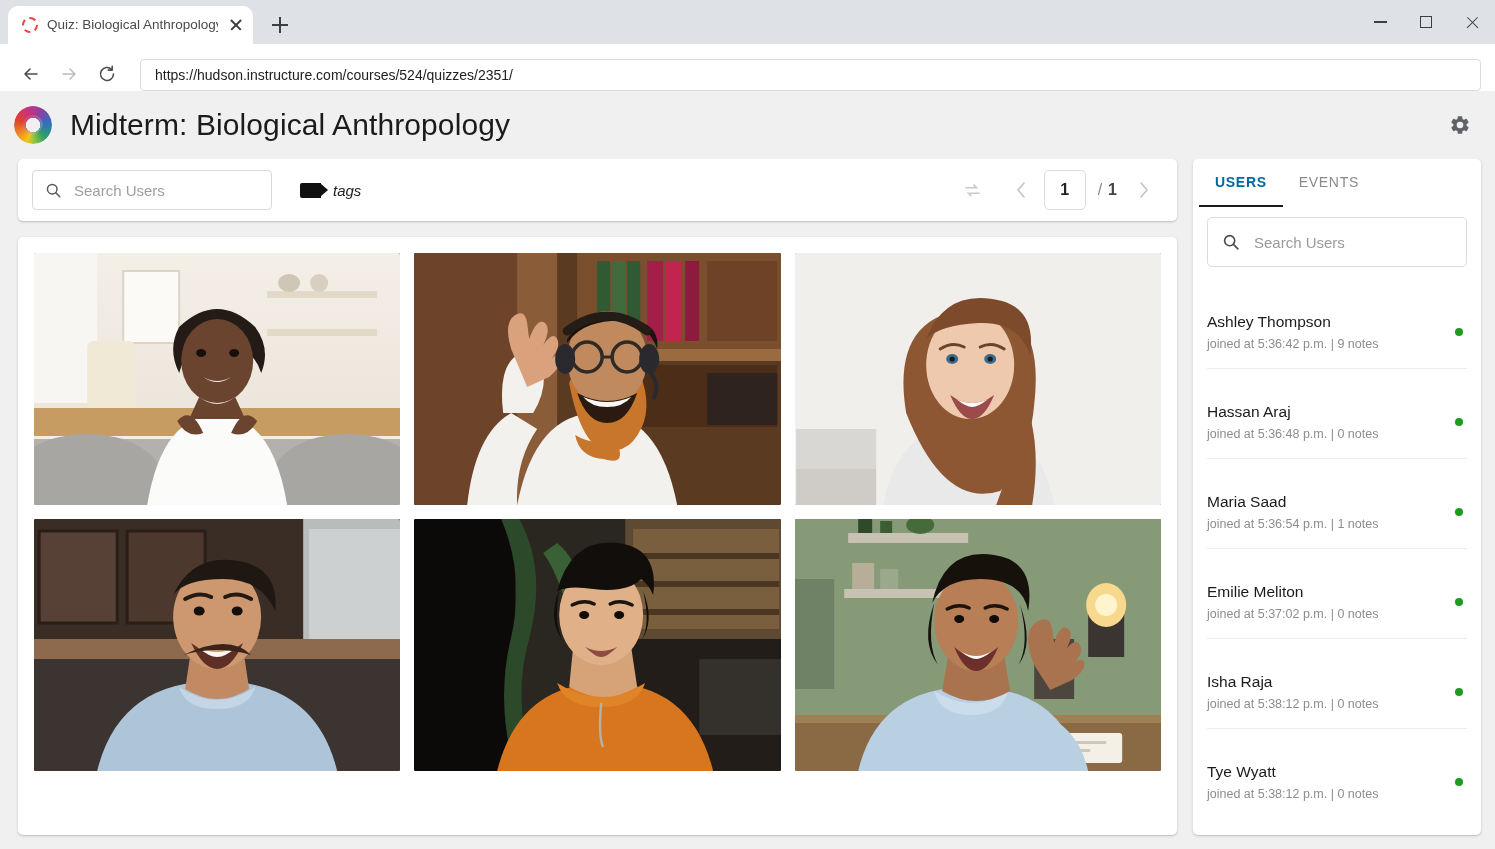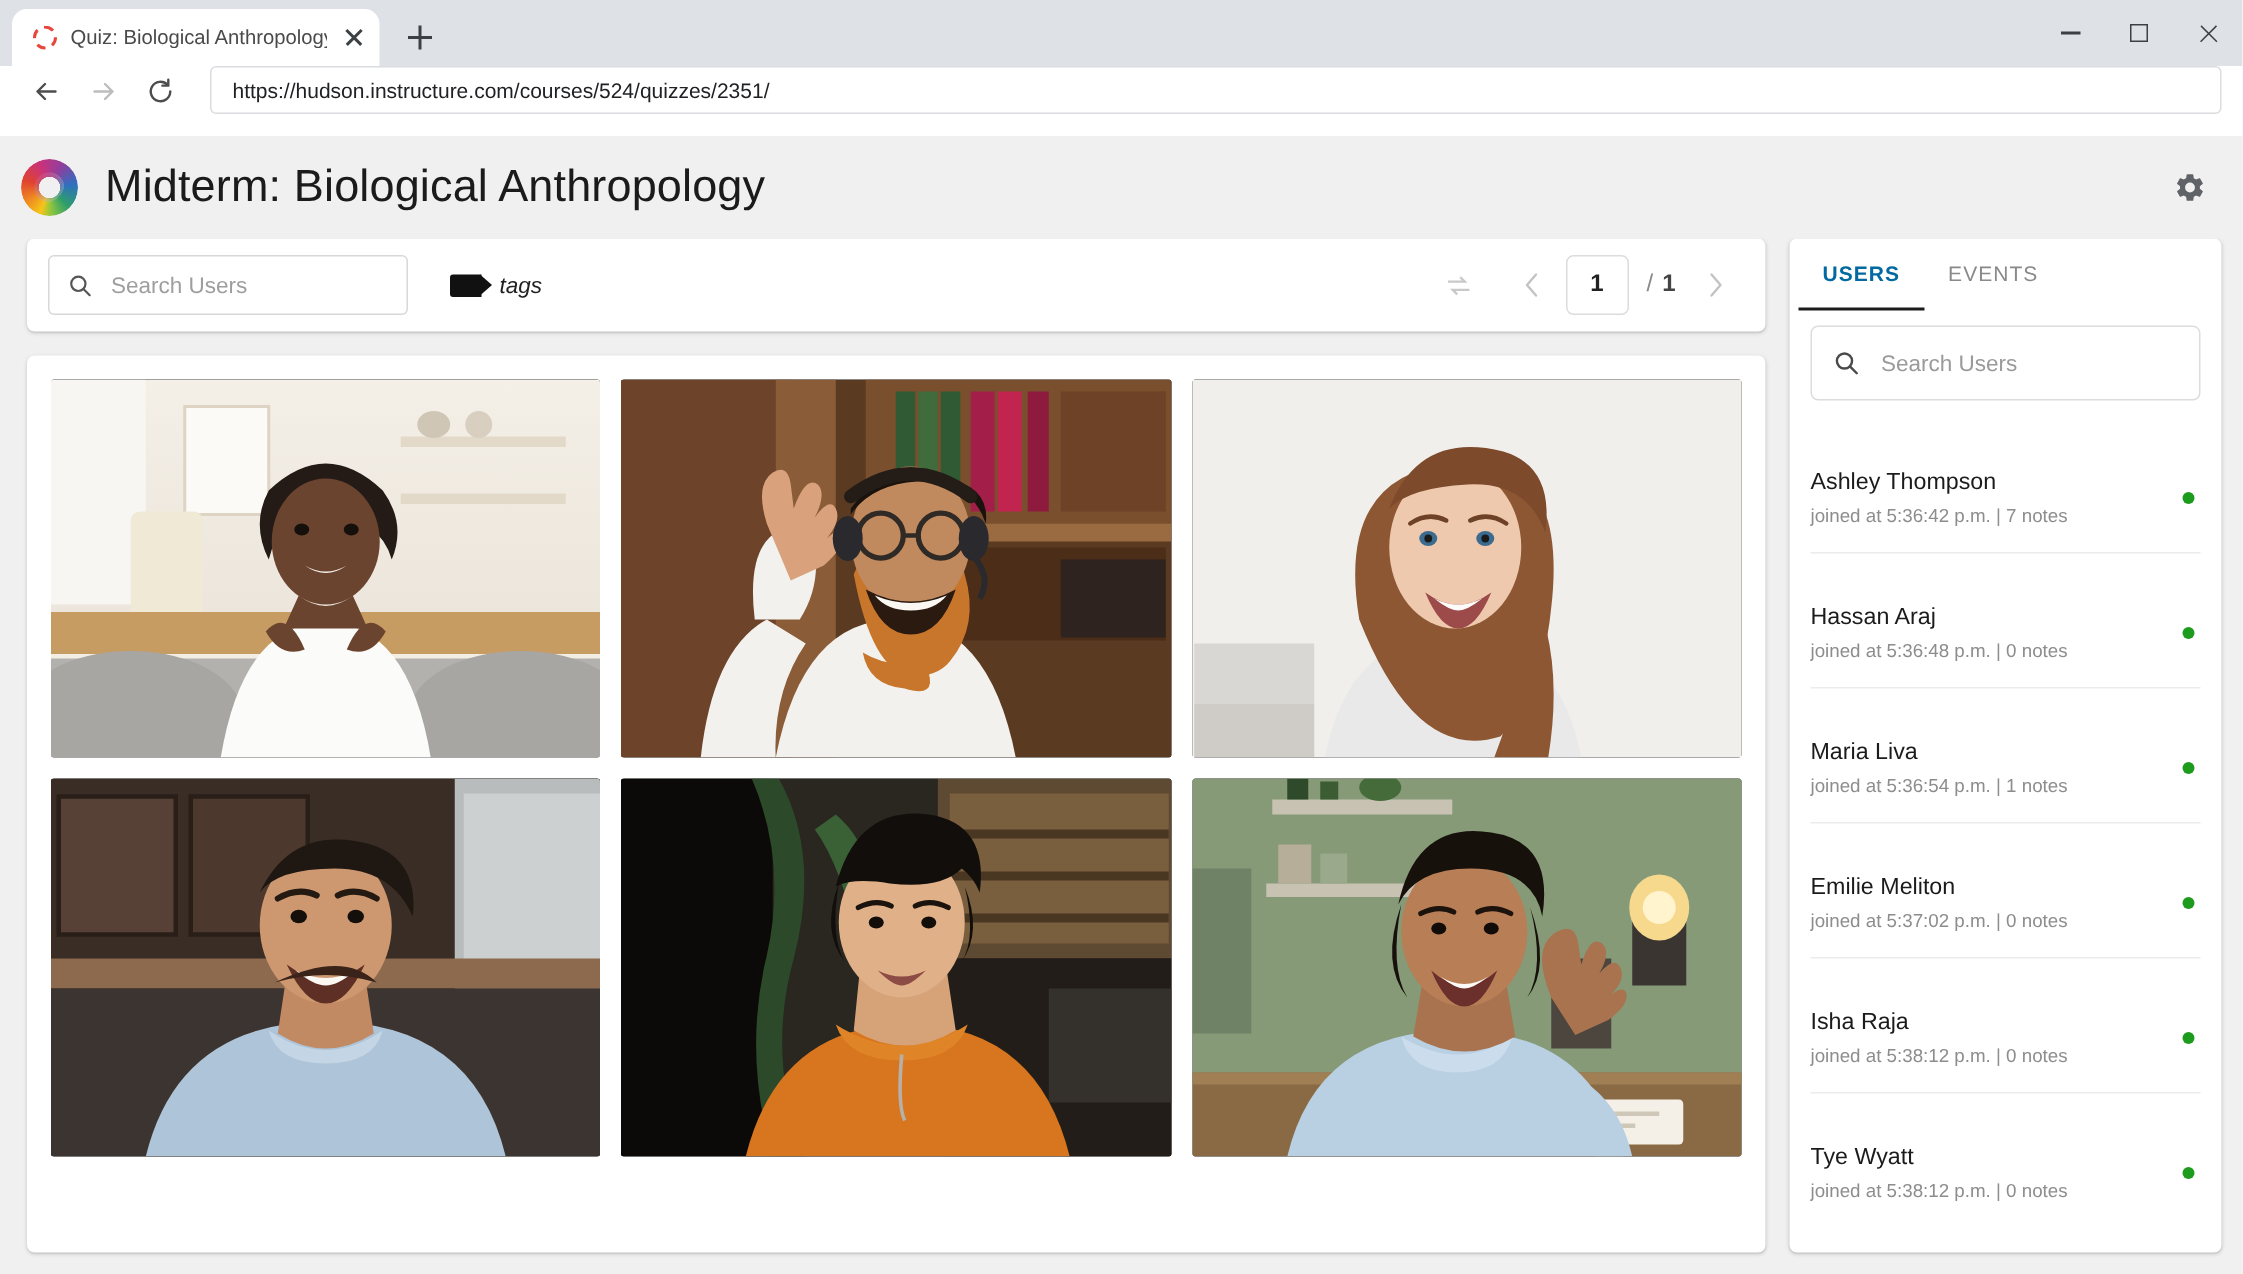--- a/index.html
+++ b/index.html
@@ -106,21 +106,21 @@
     content: ""; position: absolute;
     left: 0; top: 7px; width: 15px; height: 1.4px; background: #3c4043;
   }
   .ic-cls::before { transform: rotate(45deg); }
   .ic-cls::after  { transform: rotate(-45deg); }
 
   .omnibar {
     height: 47px;
     background: #ffffff;
     display: flex;
-    align-items: flex-start;
+    align-items: flex-end;
     padding: 0 14px;
     gap: 4px;
   }
 
   .navbtn {
     width: 34px; height: 34px;
     display: flex; align-items: center; justify-content: center;
     border-radius: 50%;
     cursor: pointer;
     flex: 0 0 34px;
@@ -724,34 +724,34 @@
             <circle cx="8.5" cy="8.5" r="5.6" fill="none" stroke="#4a4a4a" stroke-width="1.8"></circle>
             <path d="M12.7 12.7L17.6 17.6" stroke="#4a4a4a" stroke-width="1.8" stroke-linecap="round"></path>
           </svg>
           <span class="ph">Search Users</span>
         </div>
 
         <div class="user-list">
           <div class="user-row">
             <div class="user-info">
               <div class="user-name">Ashley Thompson</div>
-              <div class="user-meta">joined at 5:36:42 p.m.  |  7 notes</div>
+              <div class="user-meta">joined at 5:36:42 p.m.  |  9 notes</div>
             </div>
             <span class="status-dot"></span>
           </div>
           <div class="user-row">
             <div class="user-info">
               <div class="user-name">Hassan Araj</div>
               <div class="user-meta">joined at 5:36:48 p.m.  |  0 notes</div>
             </div>
             <span class="status-dot"></span>
           </div>
           <div class="user-row">
             <div class="user-info">
-              <div class="user-name">Maria Liva</div>
+              <div class="user-name">Maria Saad</div>
               <div class="user-meta">joined at 5:36:54 p.m.  |  1 notes</div>
             </div>
             <span class="status-dot"></span>
           </div>
           <div class="user-row">
             <div class="user-info">
               <div class="user-name">Emilie Meliton</div>
               <div class="user-meta">joined at 5:37:02 p.m.  |  0 notes</div>
             </div>
             <span class="status-dot"></span>

